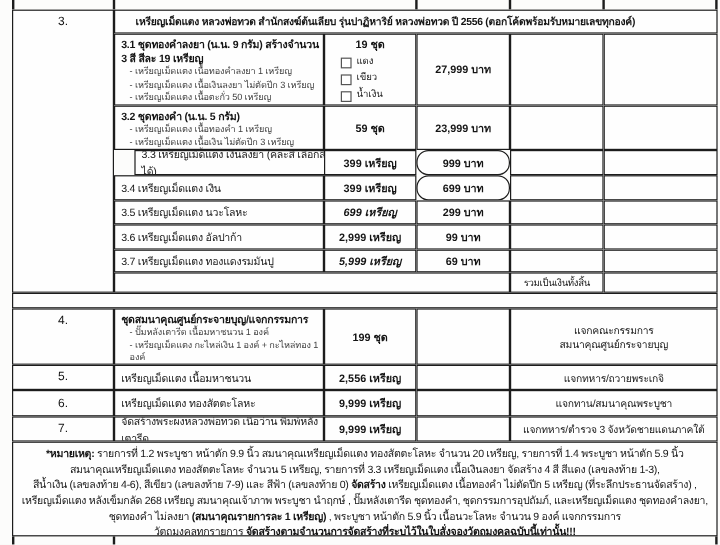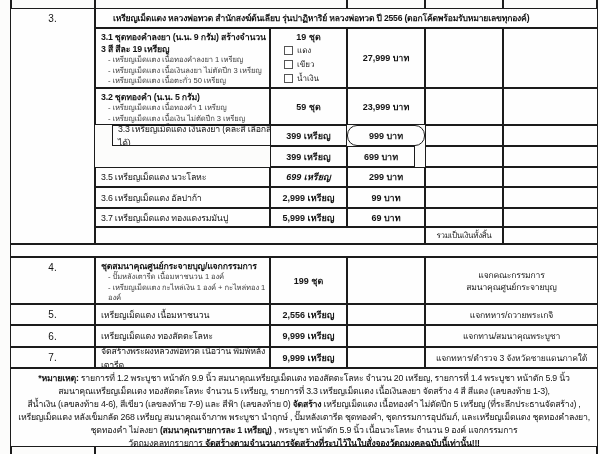--- a/index.html
+++ b/index.html
@@ -13,21 +13,21 @@
   .hdr{font-size:8.6px;font-weight:bold;display:flex;align-items:center;padding:0 17px;letter-spacing:-0.2px;}
   .desc{padding:2px 2px 0 5px;font-size:8.6px;line-height:11px;}
   .desc .title{font-weight:bold;font-size:8.8px;line-height:12px;letter-spacing:-0.2px;}
   .bullet{font-size:7.6px;color:#3c3c3c;line-height:10.5px;padding-left:7px;letter-spacing:-0.1px;}
   .qty{font-size:9px;font-weight:bold;}
   .price{font-size:9px;font-weight:bold;}
   .rowlabel{font-size:8.8px;display:flex;align-items:center;padding-left:5px;letter-spacing:-0.2px;}
   .remark{font-size:8.6px;line-height:12px;letter-spacing:-0.2px;}
   .cbcol{padding-top:2px;}
   .cbqty{text-align:center;font-size:9px;font-weight:bold;line-height:12px;}
-  .cb-row{display:flex;align-items:center;gap:4px;font-size:8px;padding-left:13px;height:14px;}
+  .cb-row{display:flex;align-items:flex-end;gap:4px;font-size:8px;padding-left:13px;height:14px;}
   .cb-box{width:7px;height:7px;border:1px solid #555;background:#fff;flex:0 0 auto;}
   .foot{padding:3px 6px 0 6px;font-size:8.8px;line-height:13px;text-align:center;letter-spacing:-0.25px;}
   .total-label{font-size:8px;letter-spacing:-0.3px;}
 </style>
 </head>
 <body>
 
 <div class="doc">
 
   <div class="vline" style="left:10px;top:0;height:8px;"></div>
@@ -91,24 +91,27 @@
     </div>
   <div class="cell center qty" style="left:270px;top:125px;width:77px;height:21px;">
     <span>399 เหรียญ</span>
     </div>
   <div class="cell center price" style="left:347px;top:125px;width:78px;height:21px;border-radius:10px;">
     <span>999 บาท</span>
     </div>
   <div class="cell" style="left:425px;top:125px;width:78px;height:21px;"></div>
   <div class="cell" style="left:503px;top:125px;width:95px;height:21px;"></div>
 
+  <div class="cell rowlabel" style="left:95px;top:146px;width:175px;height:21px;">
+    <span>3.4 เหรียญเม็ดแตง เงิน</span>
+    </div>
   <div class="cell center qty" style="left:270px;top:146px;width:77px;height:21px;">
     <span>399 เหรียญ</span>
     </div>
-  <div class="cell center price" style="left:347px;top:146px;width:68px;height:21px;">
+  <div class="cell center price" style="left:347px;top:146px;width:78px;height:21px;border-radius:10px;">
     <span>699 บาท</span>
     </div>
   <div class="cell" style="left:425px;top:146px;width:78px;height:21px;"></div>
   <div class="cell" style="left:503px;top:146px;width:95px;height:21px;"></div>
 
   <div class="cell rowlabel" style="left:95px;top:167px;width:175px;height:20px;">
     <span>3.5 เหรียญเม็ดแตง นวะโลหะ</span>
     </div>
   <div class="cell center qty" style="left:270px;top:167px;width:77px;height:20px;font-style:italic;">
     <span>699 เหรียญ</span>
@@ -127,21 +130,21 @@
     </div>
   <div class="cell center price" style="left:347px;top:187px;width:78px;height:21px;">
     <span>99 บาท</span>
     </div>
   <div class="cell" style="left:425px;top:187px;width:78px;height:21px;"></div>
   <div class="cell" style="left:503px;top:187px;width:95px;height:21px;"></div>
 
   <div class="cell rowlabel" style="left:95px;top:208px;width:175px;height:19px;">
     <span>3.7 เหรียญเม็ดแตง ทองแดงรมมันปู</span>
     </div>
-  <div class="cell center qty" style="left:270px;top:208px;width:77px;height:19px;">
+  <div class="cell center qty" style="left:270px;top:208px;width:77px;height:19px;font-style:italic;">
     <span>5,999 เหรียญ</span>
     </div>
   <div class="cell center price" style="left:347px;top:208px;width:78px;height:19px;">
     <span>69 บาท</span>
     </div>
   <div class="cell" style="left:425px;top:208px;width:78px;height:19px;"></div>
   <div class="cell" style="left:503px;top:208px;width:95px;height:19px;"></div>
 
   <div class="cell" style="left:95px;top:227px;width:330px;height:17px;"></div>
   <div class="cell center total-label" style="left:425px;top:227px;width:78px;height:17px;">

